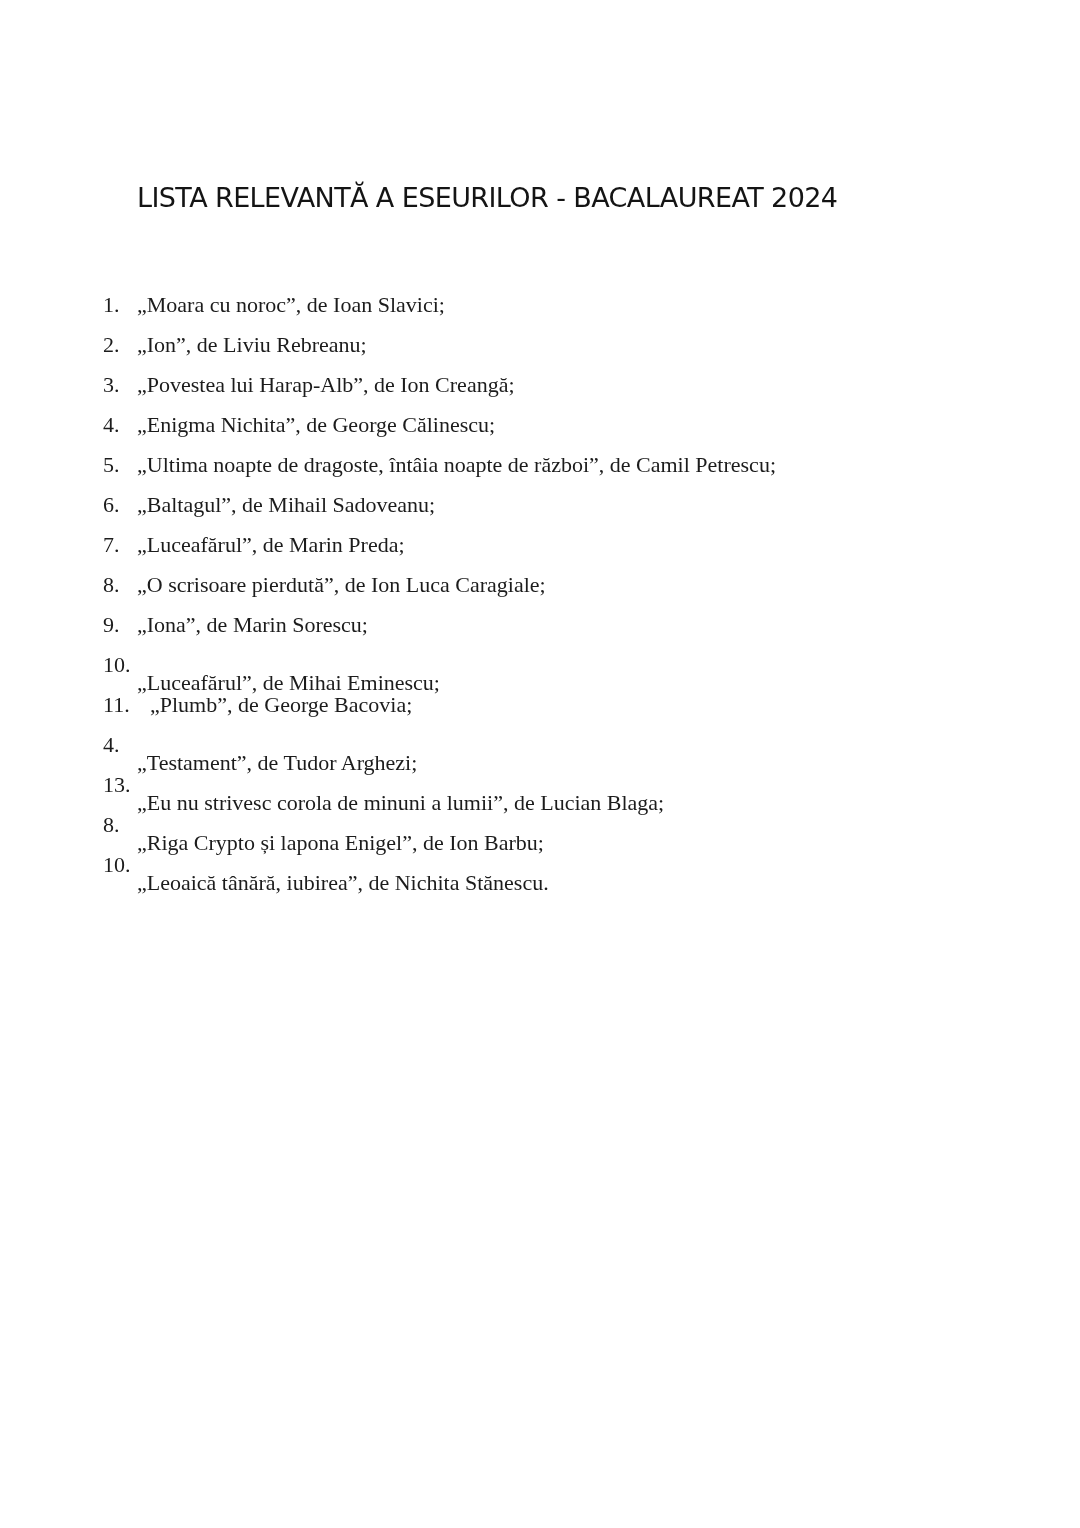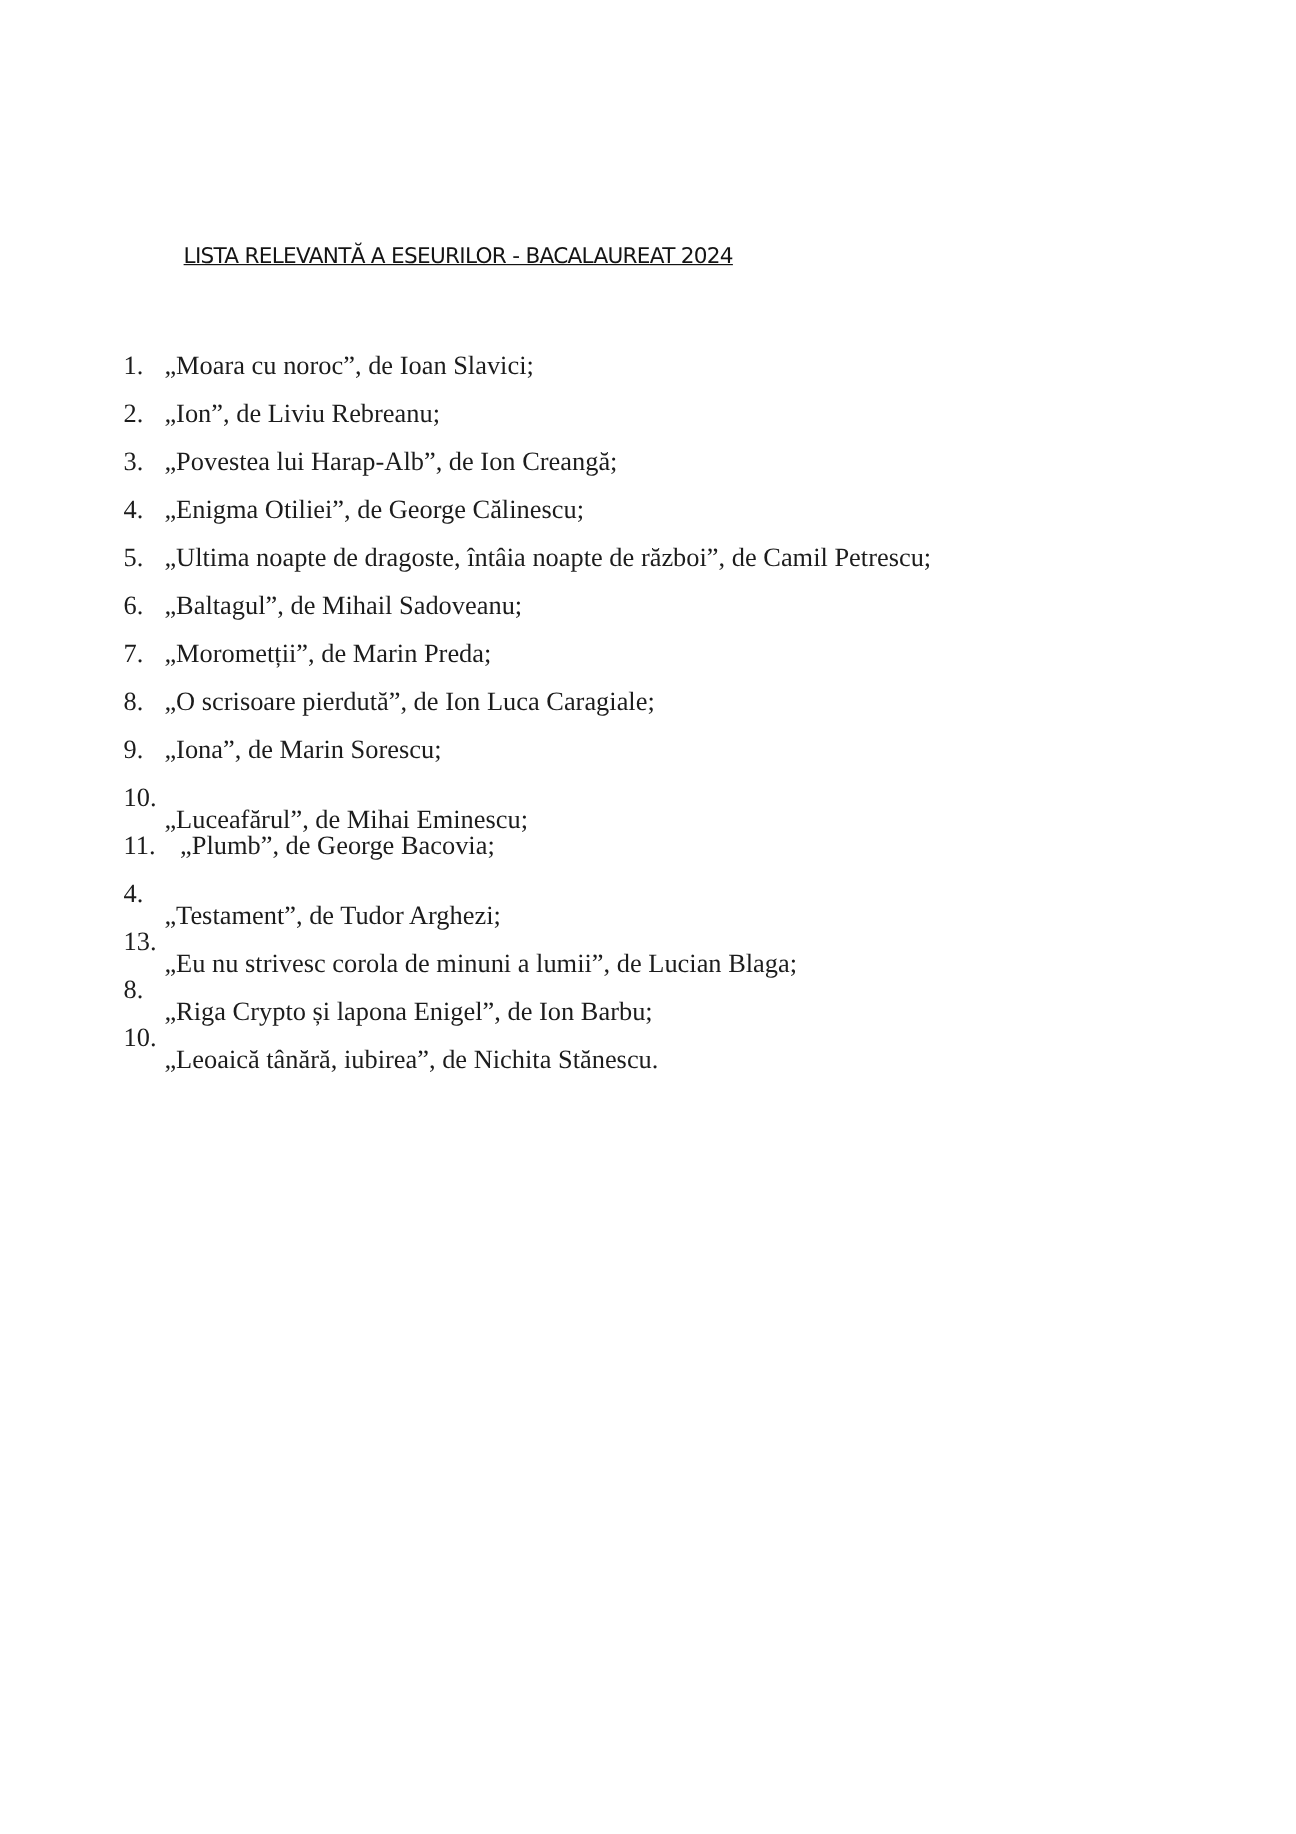--- a/index.html
+++ b/index.html
@@ -18,29 +18,28 @@
       position: absolute;
       left: 0; top: 0;
       width: 1080px;
       height: 1528px;
       background: #ffffff;
     }
     .title {
       position: absolute;
       left: 137px;
       top: 178px;
-      margin: 16px;
+      margin: 0;
       font-family: "DejaVu Sans", sans-serif;
       font-weight: normal;
-      font-size: 18px;
+      font-size: 27px;
       letter-spacing: -0.6px;
       line-height: 40px;
       color: #141414;
       white-space: nowrap;
-      text-decoration: underline;
     }
     .list {
       position: absolute;
       left: 0;
       top: 286px;
       margin: 0;
       padding: 0;
       list-style: none;
       font-family: "Liberation Serif", serif;
       font-size: 22px;
@@ -79,33 +78,33 @@
     <li>
       <span class="num">2.</span>
       <span class="text">„Ion”, de Liviu Rebreanu;</span>
     </li>
     <li>
       <span class="num">3.</span>
       <span class="text">„Povestea lui Harap-Alb”, de Ion Creangă;</span>
     </li>
     <li>
       <span class="num">4.</span>
-      <span class="text">„Enigma Otiliei”, de George Călinescu;</span>
+      <span class="text">„Enigma Nichita”, de George Călinescu;</span>
     </li>
     <li>
       <span class="num">5.</span>
       <span class="text">„Ultima noapte de dragoste, întâia noapte de război”, de Camil Petrescu;</span>
     </li>
     <li>
       <span class="num">6.</span>
       <span class="text">„Baltagul”, de Mihail Sadoveanu;</span>
     </li>
     <li>
       <span class="num">7.</span>
-      <span class="text">„Morometții”, de Marin Preda;</span>
+      <span class="text">„Luceafărul”, de Marin Preda;</span>
     </li>
     <li>
       <span class="num">8.</span>
       <span class="text">„O scrisoare pierdută”, de Ion Luca Caragiale;</span>
     </li>
     <li>
       <span class="num">9.</span>
       <span class="text">„Iona”, de Marin Sorescu;</span>
     </li>
     <li class="two-digit">

